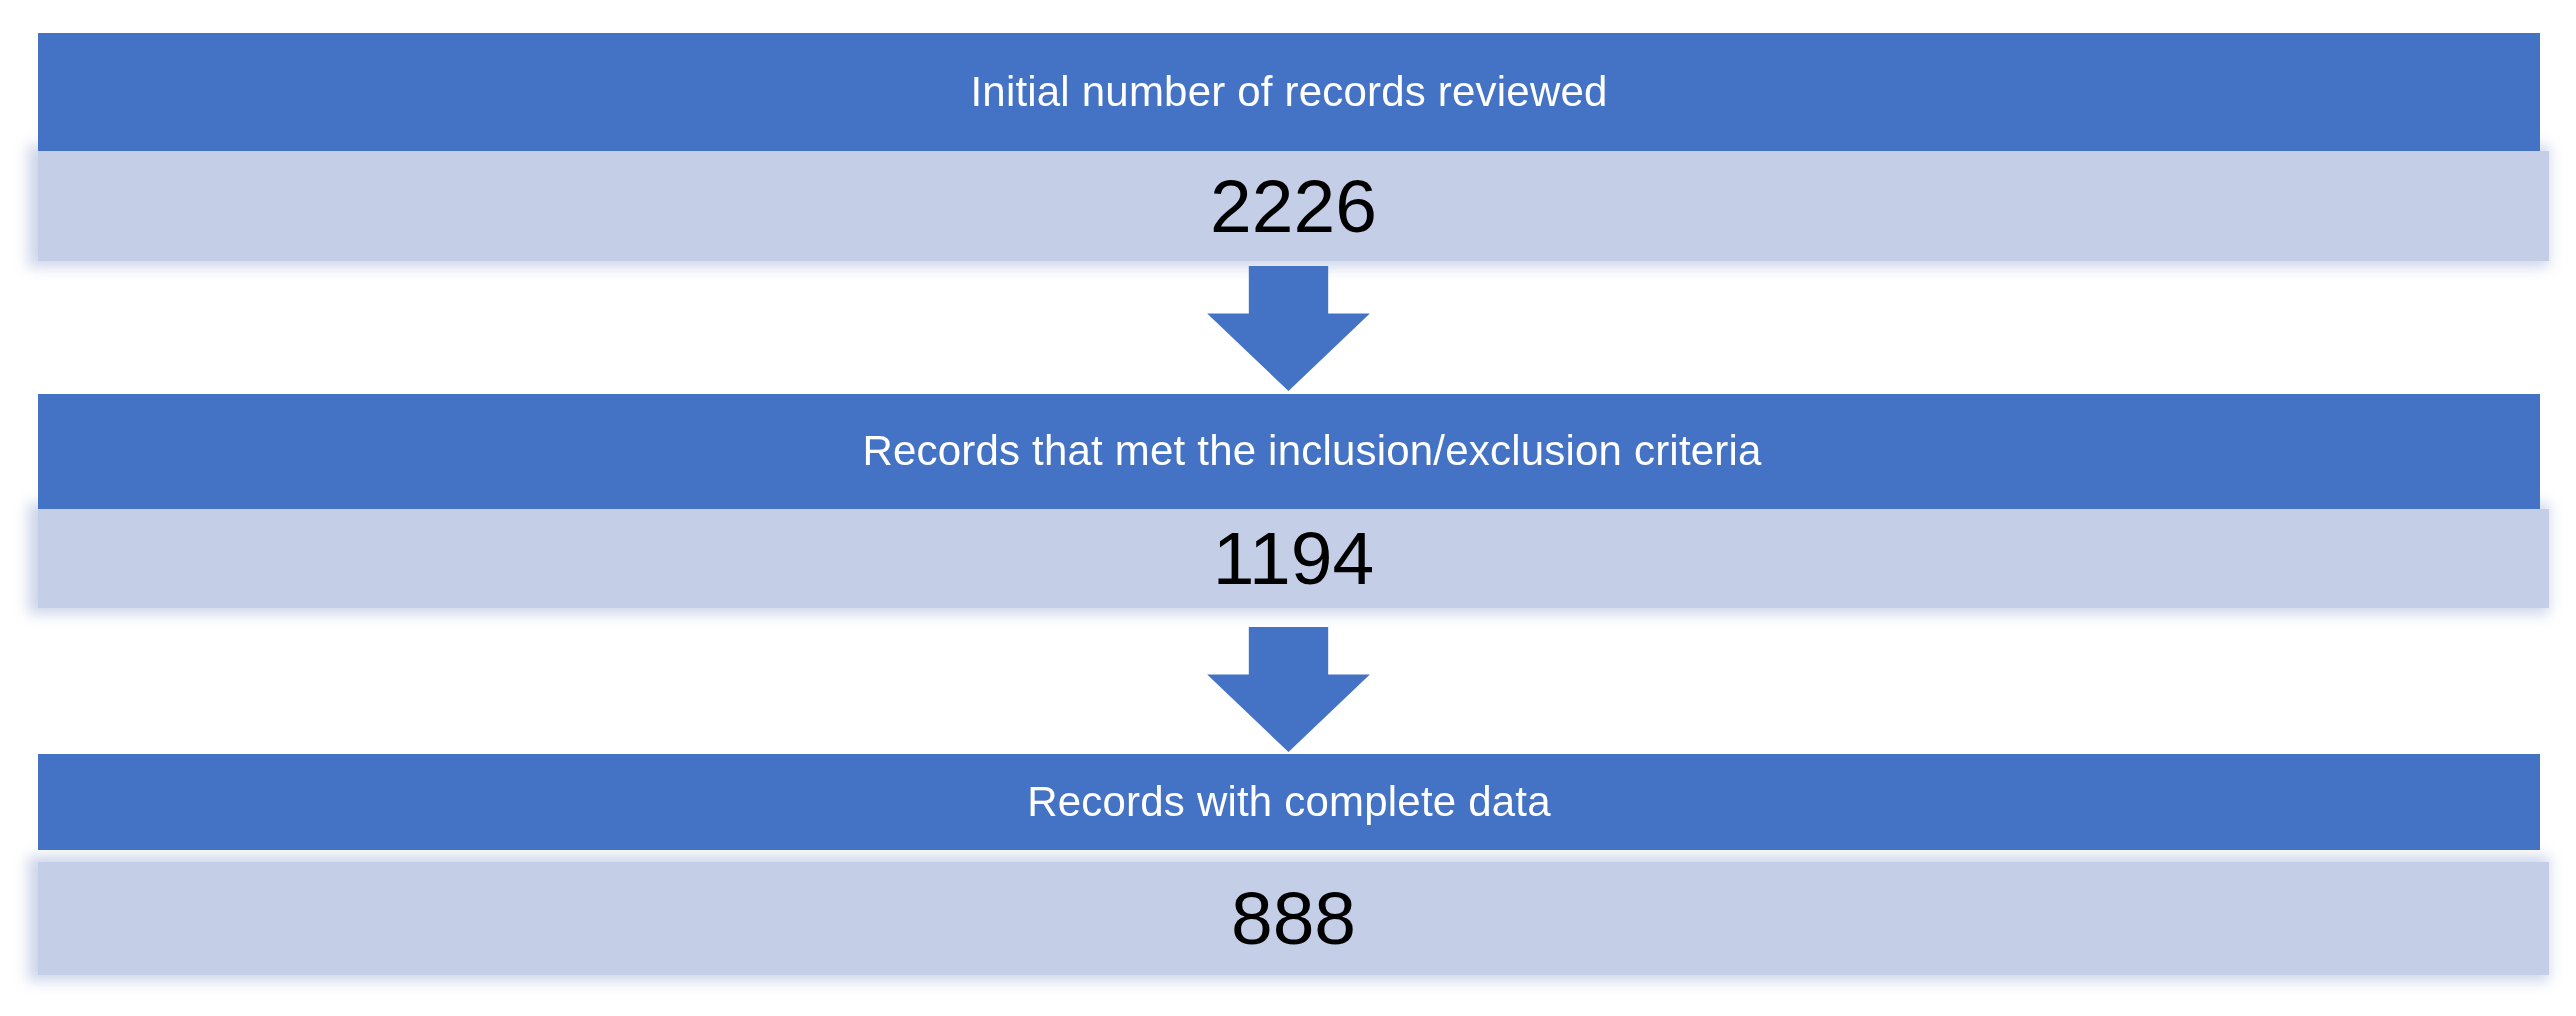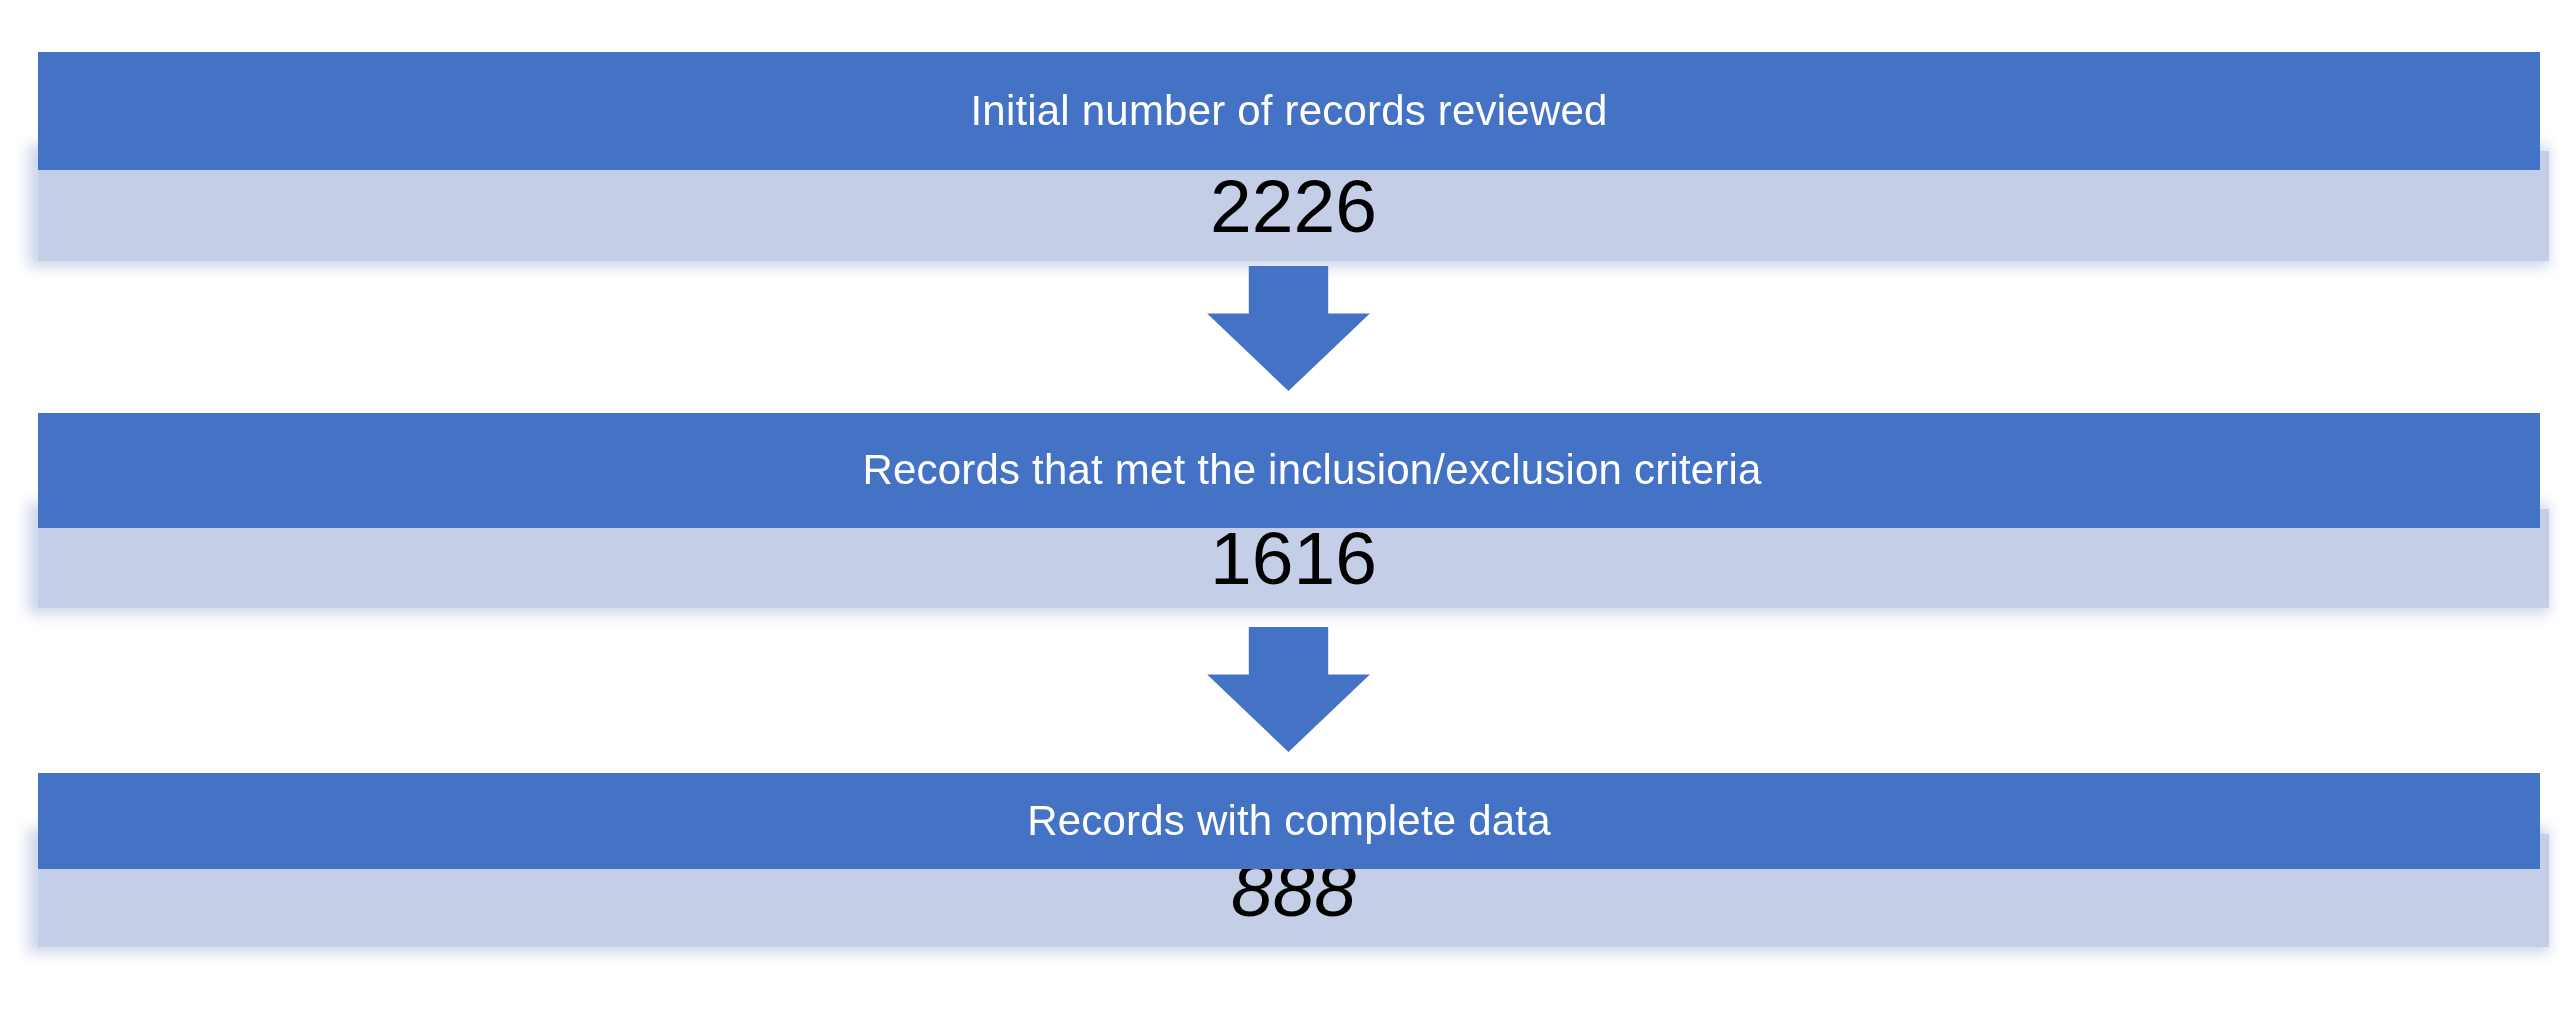--- a/index.html
+++ b/index.html
@@ -36,21 +36,20 @@
     color: #FFFFFF;
     display: flex;
     align-items: center;
     justify-content: center;
     font-size: 42px;
     font-weight: 400;
     letter-spacing: 0.2px;
     line-height: 1.1;
     box-sizing: border-box;
     z-index: 3;
-    margin-top: 19px;
   }
 
   .stage-value-wrap {
     position: absolute;
     left: 28px;
     width: 2521px;
     box-sizing: border-box;
     z-index: 2;
   }
 
@@ -93,21 +92,21 @@
   
   #stage-1 .stage-header { top: 33px;  height: 118px; }
   #stage-1 .stage-value-wrap { top: 145px; height: 122px; }
 
   
   #stage-2 .stage-header { top: 394px; height: 115px; padding-left: 46px; }
   #stage-2 .stage-value-wrap { top: 503px; height: 111px; }
 
   
   #stage-3 .stage-header { top: 754px; height: 96px; }
-  #stage-3 .stage-value-wrap { top: 828px; height: 125px; font-style: italic; }
+  #stage-3 .stage-value-wrap { top: 856px; height: 125px; }
 
   
   #arrow-1 { left: 1207px; top: 266px;  width: 163px; height: 125px; }
   #arrow-2 { left: 1207px; top: 627px;  width: 163px; height: 125px; }
 </style>
 </head>
 <body>
 
 <div id="diagram-canvas">
 
@@ -122,21 +121,21 @@
   <div class="arrow" id="arrow-1">
     <svg width="163" height="125" viewBox="0 0 164 126" xmlns="http://www.w3.org/2000/svg">
       <polygon points="42,0 122,0 122,48 164,48 82,126 0,48 42,48" fill="#4472C4"></polygon>
     </svg>
   </div>
 
   <div class="stage" id="stage-2">
     <div class="stage-header">Records that met the inclusion/exclusion criteria</div>
     <div class="stage-value-wrap">
       <div class="stage-value-glow"></div>
-      <div class="stage-value">1616</div>
+      <div class="stage-value">1194</div>
     </div>
   </div>
 
   <div class="arrow" id="arrow-2">
     <svg width="163" height="125" viewBox="0 0 164 126" xmlns="http://www.w3.org/2000/svg">
       <polygon points="42,0 122,0 122,48 164,48 82,126 0,48 42,48" fill="#4472C4"></polygon>
     </svg>
   </div>
 
   <div class="stage" id="stage-3">

